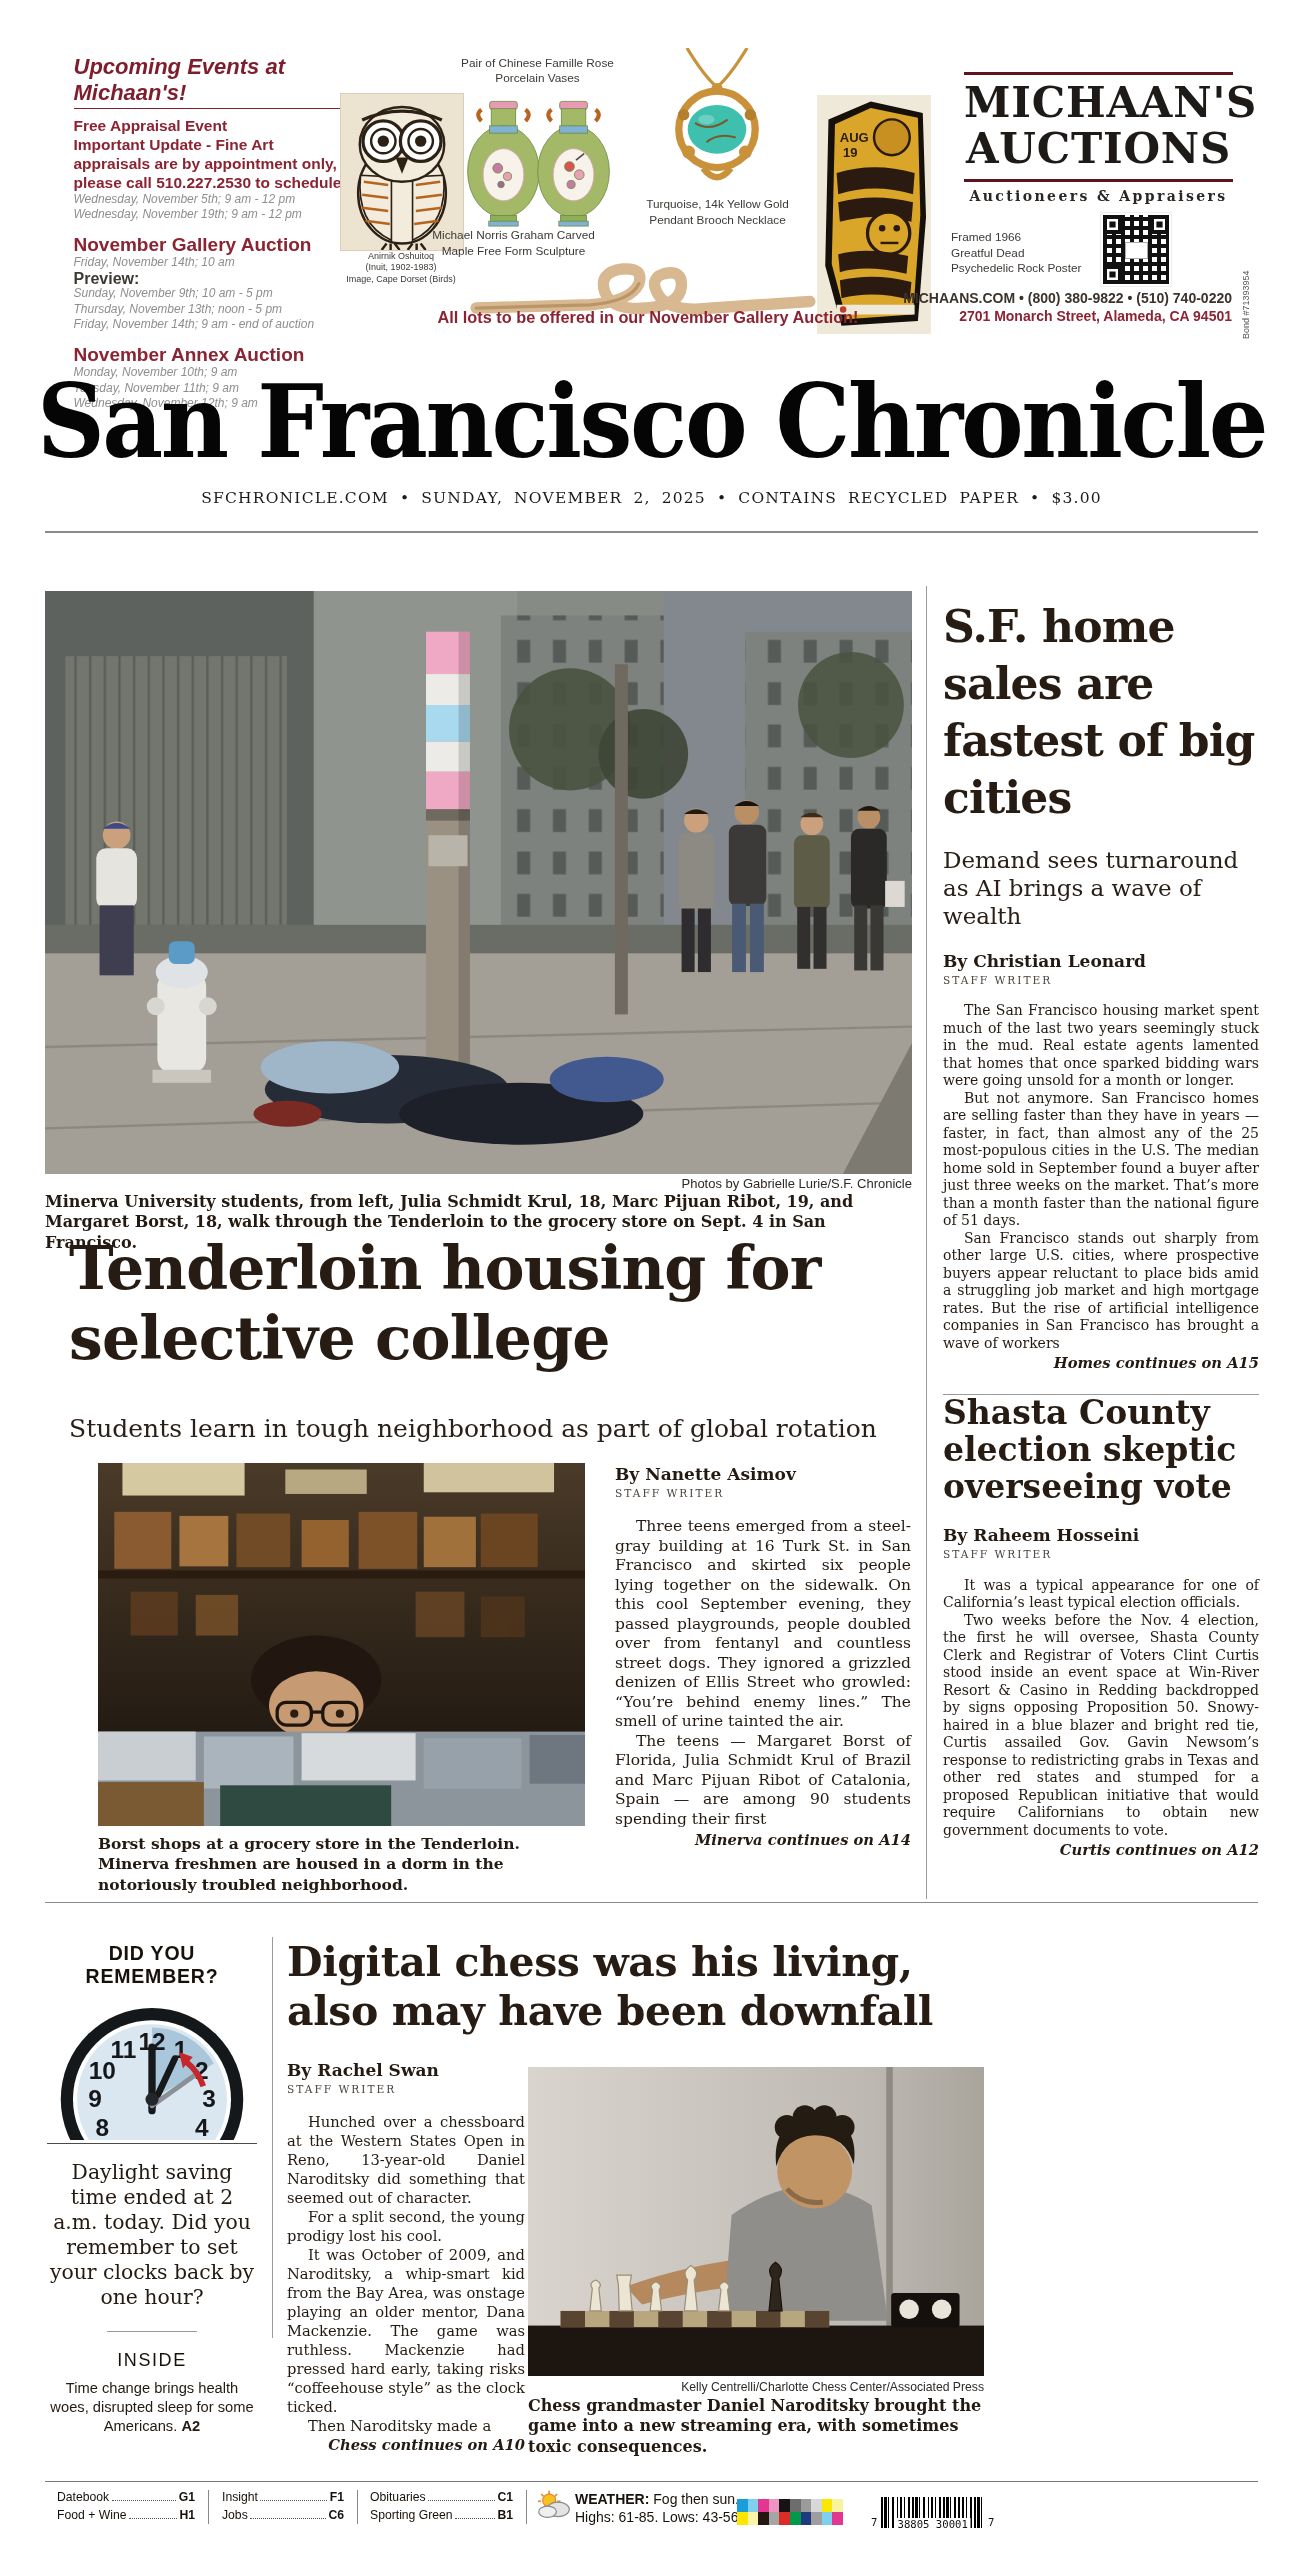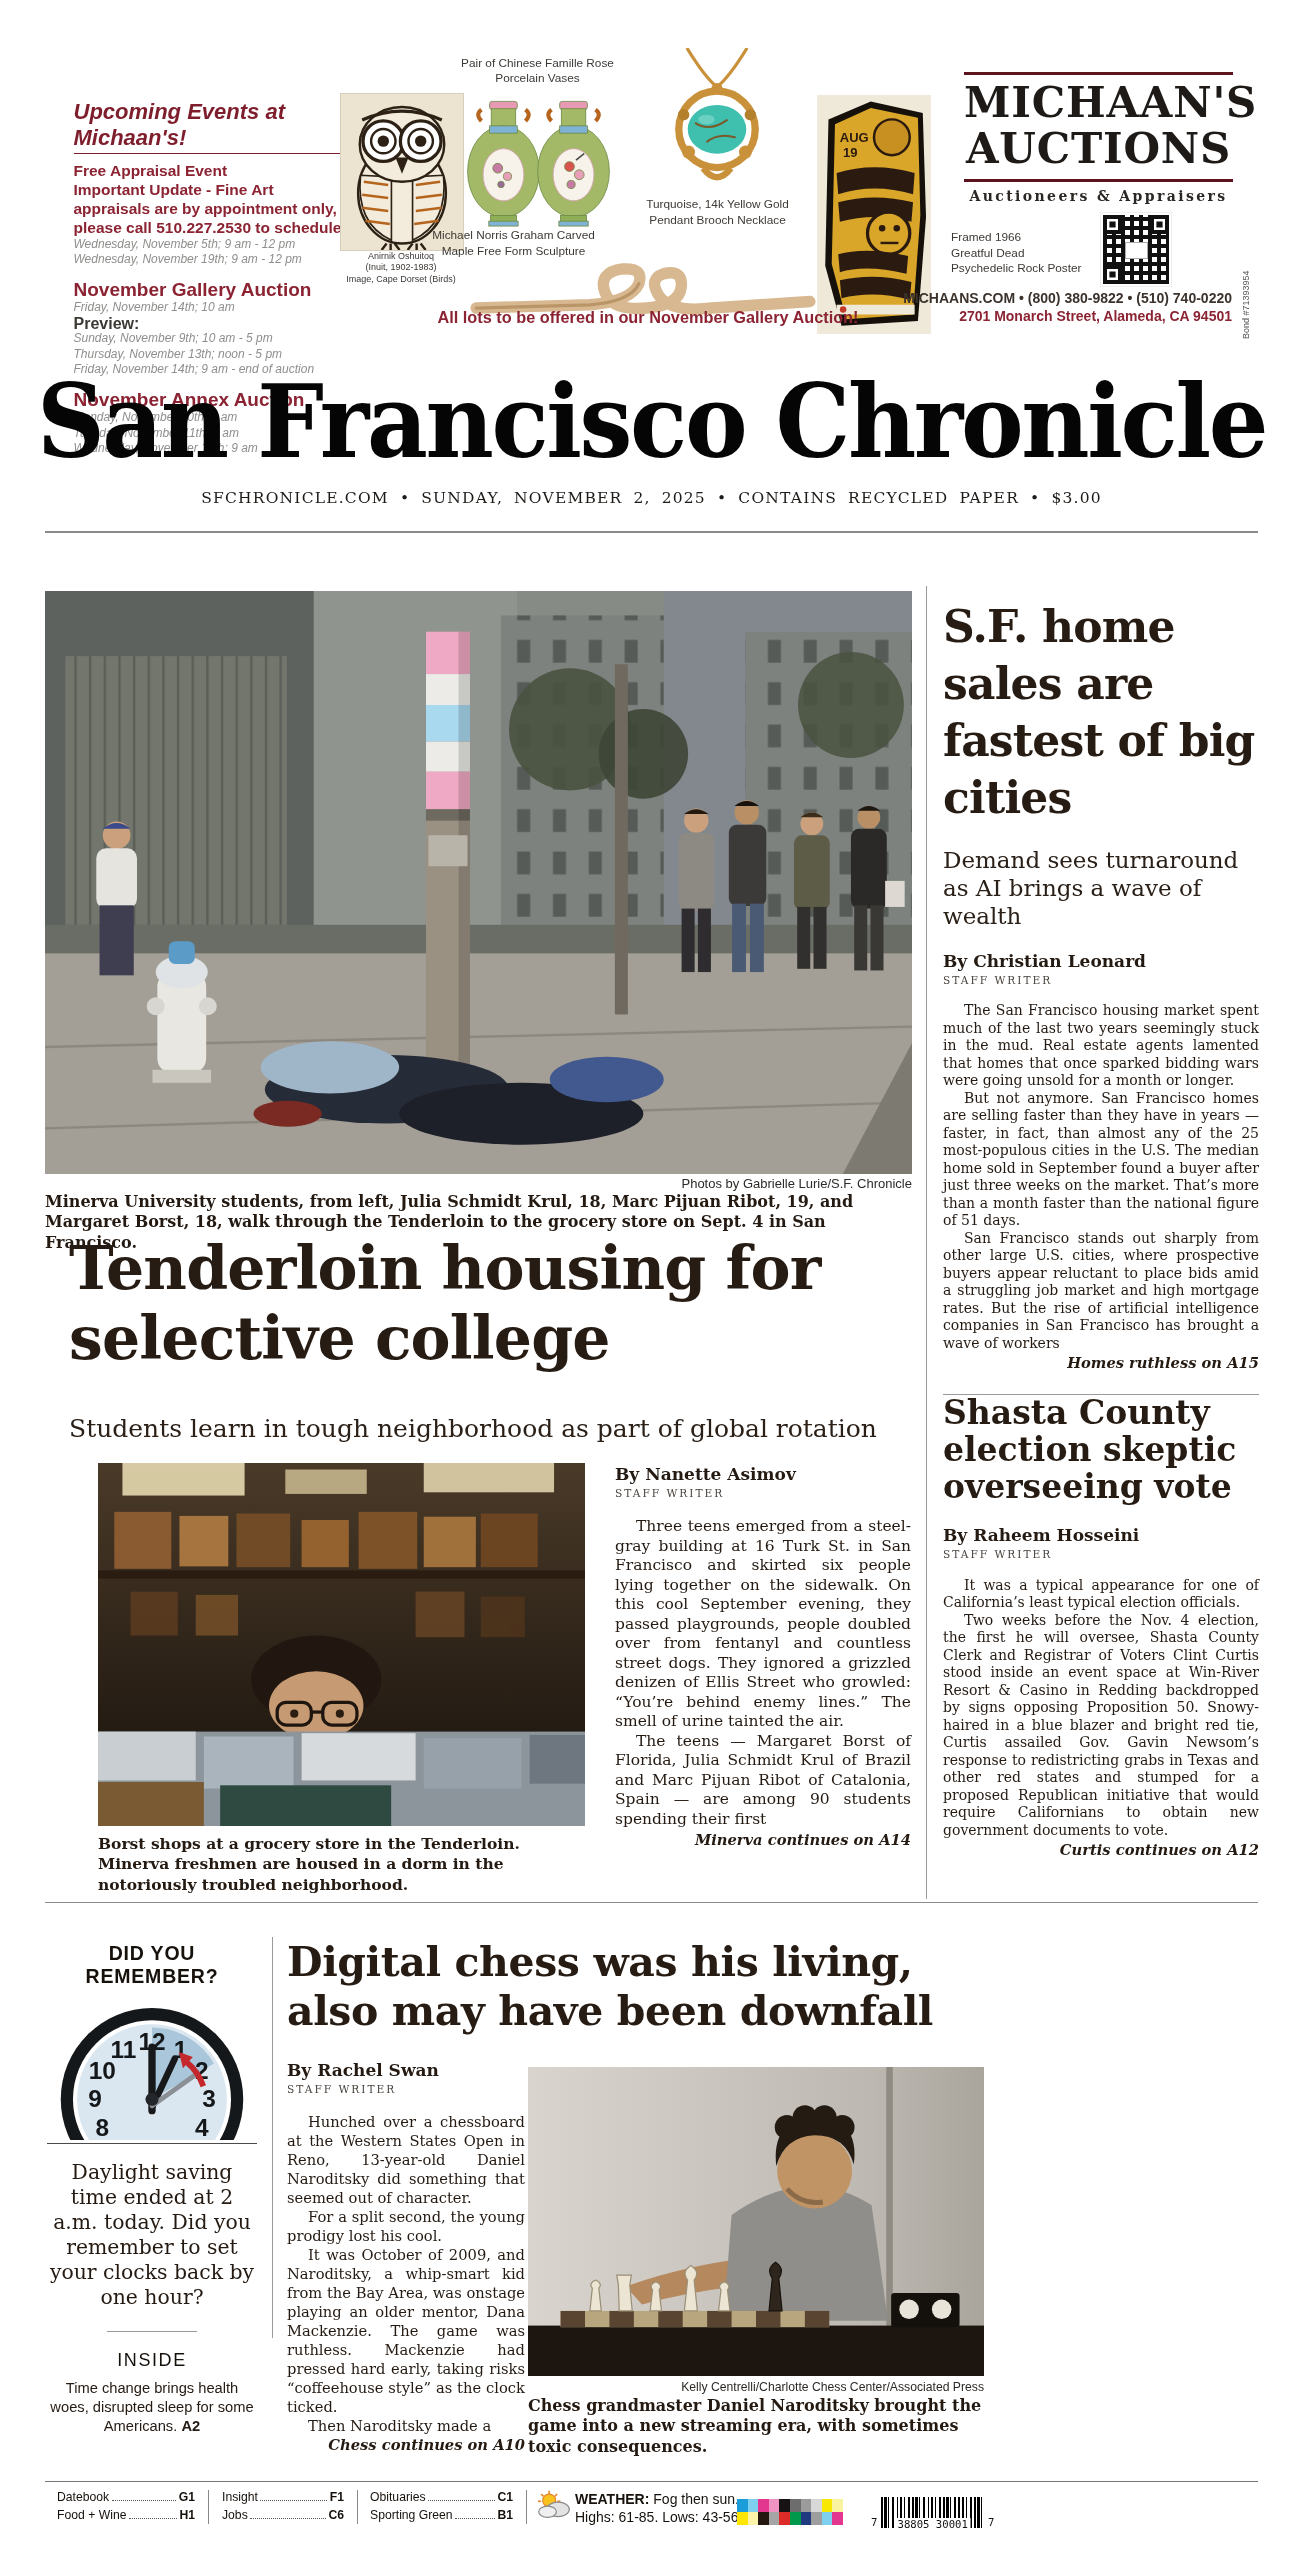--- a/index.html
+++ b/index.html
@@ -2,21 +2,21 @@
 <html style="font-size:13px"><head>
 <meta charset="utf-8">
 <style>
   html,body{margin:0;padding:0;background:#e8e8e8;}
   .page{position:relative;width:1303px;height:2576px;background:#ffffff;margin:0 auto;
         font-family:"DejaVu Serif",serif;color:#241a12;overflow:hidden;}
   .abs{position:absolute;}
 
   
   .ad{position:absolute;left:45px;top:41px;width:1213px;height:300px;}
-  .ad-left{position:absolute;left:28.5px;top:13px;width:277px;font-family:"Liberation Sans","DejaVu Sans",sans-serif;margin-top:45px;}
+  .ad-left{position:absolute;left:28.5px;top:13px;width:277px;font-family:"Liberation Sans","DejaVu Sans",sans-serif;}
   .ad-title{display:inline-block;font-size:22px;font-weight:bold;font-style:italic;color:#7e1d2b;
             border-bottom:1.6px solid #7e1d2b;padding-bottom:2.4px;margin-bottom:6.5px;}
   .ad-bold{font-size:15.5px;font-weight:bold;color:#8b2332;line-height:19px;}
   .ad-date{font-size:12px;font-style:italic;color:#8f8e8c;line-height:15.5px;}
   .ad-sec{font-size:19px;font-weight:bold;color:#8b2332;margin-top:11.4px;line-height:21px;}
   .ad-preview{font-size:16px;font-weight:bold;color:#3d3935;line-height:15.5px;}
   .ad-cap{font-family:"Liberation Sans","DejaVu Sans",sans-serif;font-size:11.8px;color:#3d3935;
           text-align:center;line-height:15.5px;}
   .owl-fig{position:absolute;left:295px;top:52px;width:122px;}
   .owl-art{width:122px;height:156px;background:#ece4d0;border:0.8px solid #d8ceba;}
@@ -425,21 +425,21 @@
   <aside class="rail">
     <h2 class="rail-headline" style="margin:0;">S.F. home sales are fastest of big cities</h2>
     <div class="rail-subhead">Demand sees turnaround as AI brings a wave of wealth</div>
     <div class="byline" style="margin-top:21px;">By Christian Leonard</div>
     <div class="byline-title">STAFF WRITER</div>
     <div class="body-copy" style="margin-top:16.3px;font-size:14px;line-height:17.5px;">
       <p>The San Francisco housing market spent much of the last two years seemingly stuck in the mud. Real estate agents lamented that homes that once sparked bidding wars were going unsold for a month or longer.</p>
       <p>But not anymore. San Francisco homes are selling faster than they have in years — faster, in fact, than almost any of the 25 most-populous cities in the U.S. The median home sold in September found a buyer after just three weeks on the market. That’s more than a month faster than the national figure of 51 days.</p>
       <p>San Francisco stands out sharply from other large U.S. cities, where prospective buyers appear reluctant to place bids amid a struggling job market and high mortgage rates. But the rise of artificial intelligence companies in San Francisco has brought a wave of workers</p>
     </div>
-    <div class="continuation">Homes ruthless on A15</div>
+    <div class="continuation">Homes continues on A15</div>
 
     <div class="rail-rule"></div>
 
     <h2 class="rail-headline2" style="margin:0;">Shasta County election skeptic overseeing vote</h2>
     <div class="byline" style="margin-top:19.5px;">By Raheem Hosseini</div>
     <div class="byline-title">STAFF WRITER</div>
     <div class="body-copy" style="margin-top:16.3px;font-size:14px;line-height:17.5px;">
       <p>It was a typical appearance for one of California’s least typical election officials.</p>
       <p>Two weeks before the Nov. 4 election, the first he will oversee, Shasta County Clerk and Registrar of Voters Clint Curtis stood inside an event space at Win-River Resort &amp; Casino in Redding backdropped by signs opposing Proposition 50. Snowy-haired in a blue blazer and bright red tie, Curtis assailed Gov. Gavin Newsom’s response to redistricting grabs in Texas and other red states and stumped for a proposed Republican initiative that would require Californians to obtain new government documents to vote.</p>
     </div>

